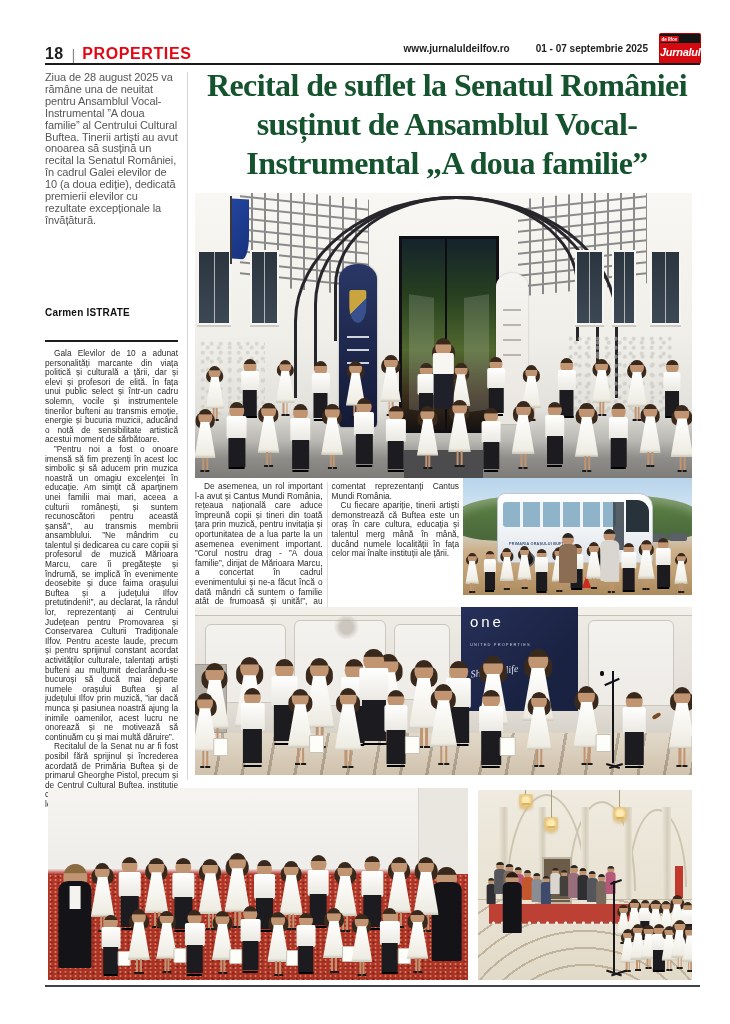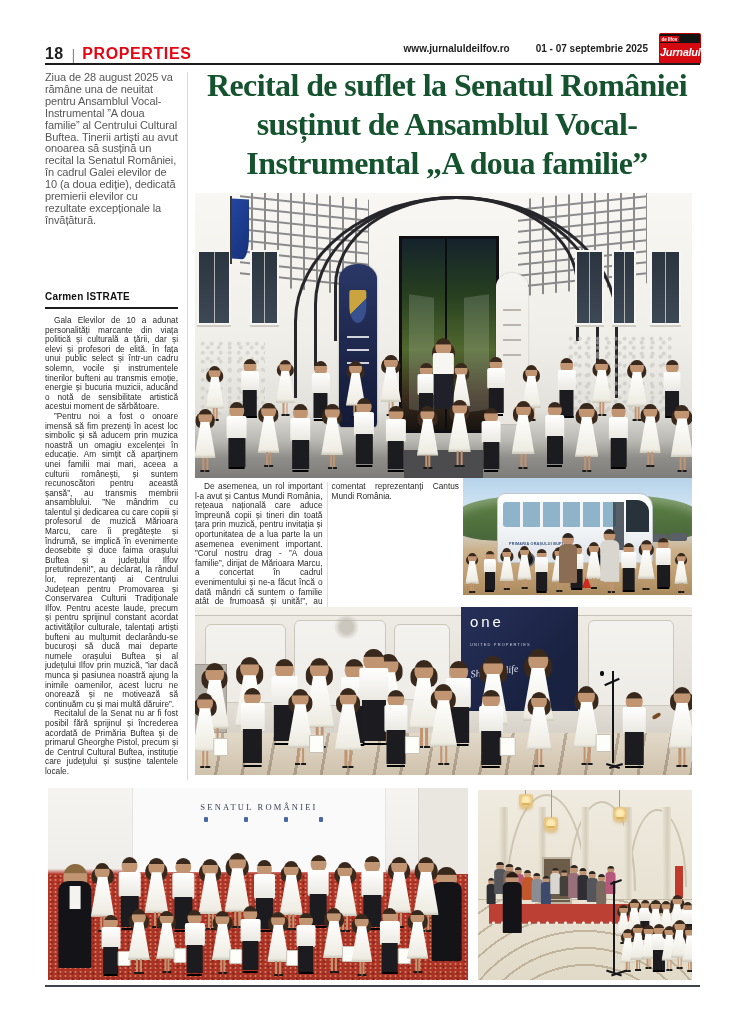--- a/index.html
+++ b/index.html
@@ -18,22 +18,22 @@
   .logo-top span{display:inline-block;background:#d40a10;color:#fff;font-size:6px;font-weight:700;
         line-height:8px;padding:0 2px;transform:scale(.75);transform-origin:left center;white-space:nowrap;}
   .logo-name{position:absolute;left:0;top:9px;width:100%;text-align:center;color:#fff;
         font-size:11px;font-weight:800;font-style:italic;letter-spacing:-.3px;line-height:19px;}
   .hrule{position:absolute;left:45px;top:63px;width:655px;height:2px;background:#1c1c1c;}
   .brule{position:absolute;left:45px;top:985px;width:655px;height:2px;background:#3e424a;}
   .vrule{position:absolute;left:187px;top:72px;width:1px;height:708px;background:#d8d8d6;}
   
   .leftcol{position:absolute;left:45px;top:72px;width:133px;}
   .lede{font-size:11px;line-height:11.9px;color:#565656;letter-spacing:-.1px;height:213px;overflow:hidden;}
-  .byline{margin-top:6px;font-size:10px;font-weight:800;color:#111;border-bottom:2px solid #1d1d1d;
-          padding-bottom:5px;letter-spacing:.2px;}
+  .byline{margin-top:22px;font-size:10px;font-weight:800;color:#111;border-bottom:2px solid #1d1d1d;
+          padding-bottom:22px;letter-spacing:.2px;}
   .bodytxt{font-size:8.3px;line-height:9.6px;color:#2a2a2a;text-align:justify;}
   .leftbody{margin-top:7px;height:458px;overflow:hidden;}
   .bodytxt p{margin:0;text-indent:9px;}
   
   .headline{position:absolute;left:192px;top:66px;width:510px;text-align:center;
         font-family:"Liberation Serif",serif;font-weight:700;font-size:32px;line-height:39px;
         color:#14532d;letter-spacing:-.6px;}
   
   .midtxt{position:absolute;left:195px;top:482px;width:264px;height:133px;overflow:hidden;
         column-count:2;column-gap:9px;column-fill:auto;column-rule:1px solid #ddd;}
@@ -77,20 +77,21 @@
     <div class="byline">Carmen ISTRATE</div>
     <div class="bodytxt leftbody">
       <p>Gala Elevilor de 10 a adunat personalități marcante din viața politică și culturală a țării, dar și elevi și profesori de elită. În fața unui public select și într-un cadru solemn, vocile și instrumentele tinerilor bufteni au transmis emoție, energie și bucuria muzicii, aducând o notă de sensibilitate artistică acestui moment de sărbătoare.</p>
       <p>”Pentru noi a fost o onoare imensă să fim prezenți în acest loc simbolic și să aducem prin muzica noastră un omagiu excelenței în educație. Am simțit că aparținem unei familii mai mari, aceea a culturii românești, și suntem recunoscători pentru această șansă”, au transmis membrii ansamblului. ”Ne mândrim cu talentul și dedicarea cu care copiii și profesorul de muzică Mărioara Marcu, care îi pregătește și îndrumă, se implică în evenimente deosebite și duce faima orașului Buftea și a județului Ilfov pretutindeni!”, au declarat, la rândul lor, reprezentanți ai Centrului Județean pentru Promovarea și Conservarea Culturii Tradiționale Ilfov. Pentru aceste laude, precum și pentru sprijinul constant acordat activităților culturale, talentați artiști bufteni au mulțumit declarându-se bucuroși să ducă mai departe numele orașului Buftea și al județului Ilfov prin muzică, ”iar dacă munca și pasiunea noastră ajung la inimile oamenilor, acest lucru ne onorează și ne motivează să continuăm cu și mai multă dăruire”.</p>
       <p>Recitalul de la Senat nu ar fi fost posibil fără sprijinul și încrederea acordată de Primăria Buftea și de primarul Gheorghe Pistol, precum și de Centrul Cultural Buftea, instituție care județului și susține talentele locale.</p>
     </div>
   </div>
 
   <div class="midtxt bodytxt">
     <p>De asemenea, un rol important l-a avut și Cantus Mundi România, rețeaua națională care aduce împreună copii și tineri din toată țara prin muzică, pentru invitația și oportunitatea de a lua parte la un asemenea eveniment important. ”Corul nostru drag - ”A doua familie”, dirijat de Mărioara Marcu, a concertat în cadrul evenimentului și ne-a făcut încă o dată mândri că suntem o familie atât de frumoasă și unită!”, au comentat reprezentanți Cantus Mundi România.</p>
+    <p>Cu fiecare apariție, tinerii artiști demonstrează că Buftea este un oraș în care cultura, educația și talentul merg mână în mână, ducând numele localității în fața celor mai înalte instituții ale țării.</p>
   </div>
 
   <div class="photo" id="photo-top" style="background: linear-gradient(rgb(248, 247, 243) 0%, rgb(240, 238, 232) 52%, rgb(227, 225, 219) 76%, rgb(186, 184, 179) 87%, rgb(143, 141, 137) 93%, rgb(126, 124, 120) 100%);">
       <div style="position: absolute; left: 9%; top: 0px; width: 26%; height: 34%; opacity: 0.5; transform: skewY(6deg); background: repeating-linear-gradient(0deg, transparent 0px, transparent 9px, rgb(35, 35, 42) 9px, rgb(35, 35, 42) 11px), repeating-linear-gradient(90deg, transparent 0px, transparent 11px, rgb(35, 35, 42) 11px, rgb(35, 35, 42) 13px);"></div>
       <div style="position: absolute; right: 9%; top: 0px; width: 26%; height: 34%; opacity: 0.5; transform: skewY(-6deg); background: repeating-linear-gradient(0deg, transparent 0px, transparent 9px, rgb(35, 35, 42) 9px, rgb(35, 35, 42) 11px), repeating-linear-gradient(90deg, transparent 0px, transparent 11px, rgb(35, 35, 42) 11px, rgb(35, 35, 42) 13px);"></div>
       <div style="position: absolute; left: 20%; top: 1%; width: 64%; height: 70%; border-top: 3px solid rgb(38, 38, 43); border-right: 3px solid rgb(38, 38, 43); border-bottom: none; border-left: 3px solid rgb(38, 38, 43); border-image: initial; border-radius: 50% 50% 0px 0px / 62% 62% 0px 0px;"></div>
       <div style="position: absolute; left: 24%; top: 1%; width: 56%; height: 60%; border-top: 3px solid rgb(38, 38, 43); border-right: 3px solid rgb(38, 38, 43); border-bottom: none; border-left: 3px solid rgb(38, 38, 43); border-image: initial; border-radius: 50% 50% 0px 0px / 62% 62% 0px 0px;"></div>
       <div style="position: absolute; left: 28%; top: 1%; width: 48%; height: 50%; border-top: 3px solid rgb(38, 38, 43); border-right: 3px solid rgb(38, 38, 43); border-bottom: none; border-left: 3px solid rgb(38, 38, 43); border-image: initial; border-radius: 50% 50% 0px 0px / 62% 62% 0px 0px;"></div>
       <div style="position: absolute; left: 0.5%; top: 20%; width: 6%; height: 25%; background: linear-gradient(rgb(43, 53, 64), rgb(60, 72, 84)); border: 2px solid rgb(246, 245, 241); box-shadow: rgb(207, 204, 198) 0px 2px 0px;">
         <div style="position: absolute; left: 48%; top: 0px; width: 1px; height: 100%; background: rgb(232, 230, 226); opacity: 0.7;"></div>
@@ -687,27 +688,20 @@
       </div>
       <div style="position: absolute; left: 84%; bottom: 7%; width: 2px; height: 55%; background: rgb(18, 18, 23);"></div>
       <div style="position: absolute; left: 82.2%; bottom: 55%; width: 16px; height: 2px; background: rgb(18, 18, 23); transform: rotate(-24deg);"></div>
       <div style="position: absolute; left: 81.4%; bottom: 59%; width: 4px; height: 5px; background: rgb(12, 12, 16); border-radius: 40%;"></div>
       <div style="position: absolute; left: 82.6%; bottom: 5%; width: 14px; height: 2px; background: rgb(18, 18, 23); transform: rotate(16deg);"></div>
       <div style="position: absolute; left: 83.4%; bottom: 5%; width: 14px; height: 2px; background: rgb(18, 18, 23); transform: rotate(-16deg);"></div>
       <div style="position: absolute; left: 92%; bottom: 34%; width: 9px; height: 4px; background: rgb(122, 74, 34); border-radius: 40%; transform: rotate(-30deg);"></div>
     </div>
   <div class="photo" id="photo-senat" style="background: linear-gradient(rgb(245, 244, 241) 0%, rgb(239, 237, 234) 42%, rgb(178, 52, 40) 45%, rgb(169, 49, 36) 100%);">
       <div style="position: absolute; left: 88%; top: 0px; width: 12%; height: 45%; background: rgb(234, 230, 224); border-left: 1px solid rgb(216, 212, 205);"></div>
-      <div style="position: absolute; left: 20%; top: 0px; width: 60%; height: 44%; background: rgb(251, 250, 250); border-left: 1px solid rgb(230, 228, 224); border-right: 1px solid rgb(230, 228, 224);">
-        <div style="position: absolute; left: 0px; top: 9%; width: 100%; text-align: center;"><span style="font-family:'Liberation Serif',serif;font-size:8.5px;letter-spacing:2.2px;color:#3d4156">SENATUL ROMÂNIEI</span></div>
-        <div style="position: absolute; left: 28%; top: 34%; width: 4px; height: 5px; background: rgb(70, 104, 168); border-radius: 1px;"></div>
-        <div style="position: absolute; left: 44%; top: 34%; width: 4px; height: 5px; background: rgb(70, 104, 168); border-radius: 1px;"></div>
-        <div style="position: absolute; left: 60%; top: 34%; width: 4px; height: 5px; background: rgb(70, 104, 168); border-radius: 1px;"></div>
-        <div style="position: absolute; left: 74%; top: 34%; width: 4px; height: 5px; background: rgb(70, 104, 168); border-radius: 1px;"></div>
-      </div>
       <div style="position: absolute; left: 0px; top: 45%; width: 100%; height: 55%; background: radial-gradient(circle, rgba(240, 200, 150, 0.5) 0.6px, transparent 1.4px) 0% 0% / 5px 4px, radial-gradient(circle, rgba(90, 20, 15, 0.5) 0.6px, transparent 1.4px) 0% 0% / 7px 6px;"></div>
       <div style="position: absolute; left: 6.5%; bottom: 5%; width: 36.04px; height: 106px; transform: translateX(-50%);">
         <div style="position: absolute; top: 0px; left: 50%; transform: translateX(-50%); width: 23.32px; height: 26.1184px; border-radius: 50%; background: linear-gradient(rgb(138, 107, 66) 32%, rgb(194, 149, 114) 36%);"></div>
         <div style="position: absolute; top: 16.96px; left: 50%; transform: translateX(-50%); width: 92%; height: 86.92px; background: rgb(20, 20, 24); border-radius: 30% 30% 4% 4% / 10% 10% 2% 2%;"></div>
         <div style="position: absolute; top: 21.2px; left: 50%; transform: translateX(-50%); width: 30%; height: 23.32px; background: rgb(244, 243, 239);"></div>
       </div>
       <div style="position: absolute; left: 95%; bottom: 9%; width: 32.64px; height: 96px; transform: translateX(-50%);">
         <div style="position: absolute; top: 0px; left: 50%; transform: translateX(-50%); width: 21.12px; height: 23.6544px; border-radius: 50%; background: linear-gradient(rgb(57, 41, 29) 32%, rgb(194, 149, 114) 36%);"></div>
         <div style="position: absolute; top: 15.36px; left: 50%; transform: translateX(-50%); width: 92%; height: 78.72px; background: rgb(20, 20, 24); border-radius: 30% 30% 4% 4% / 10% 10% 2% 2%;"></div>
       </div>

